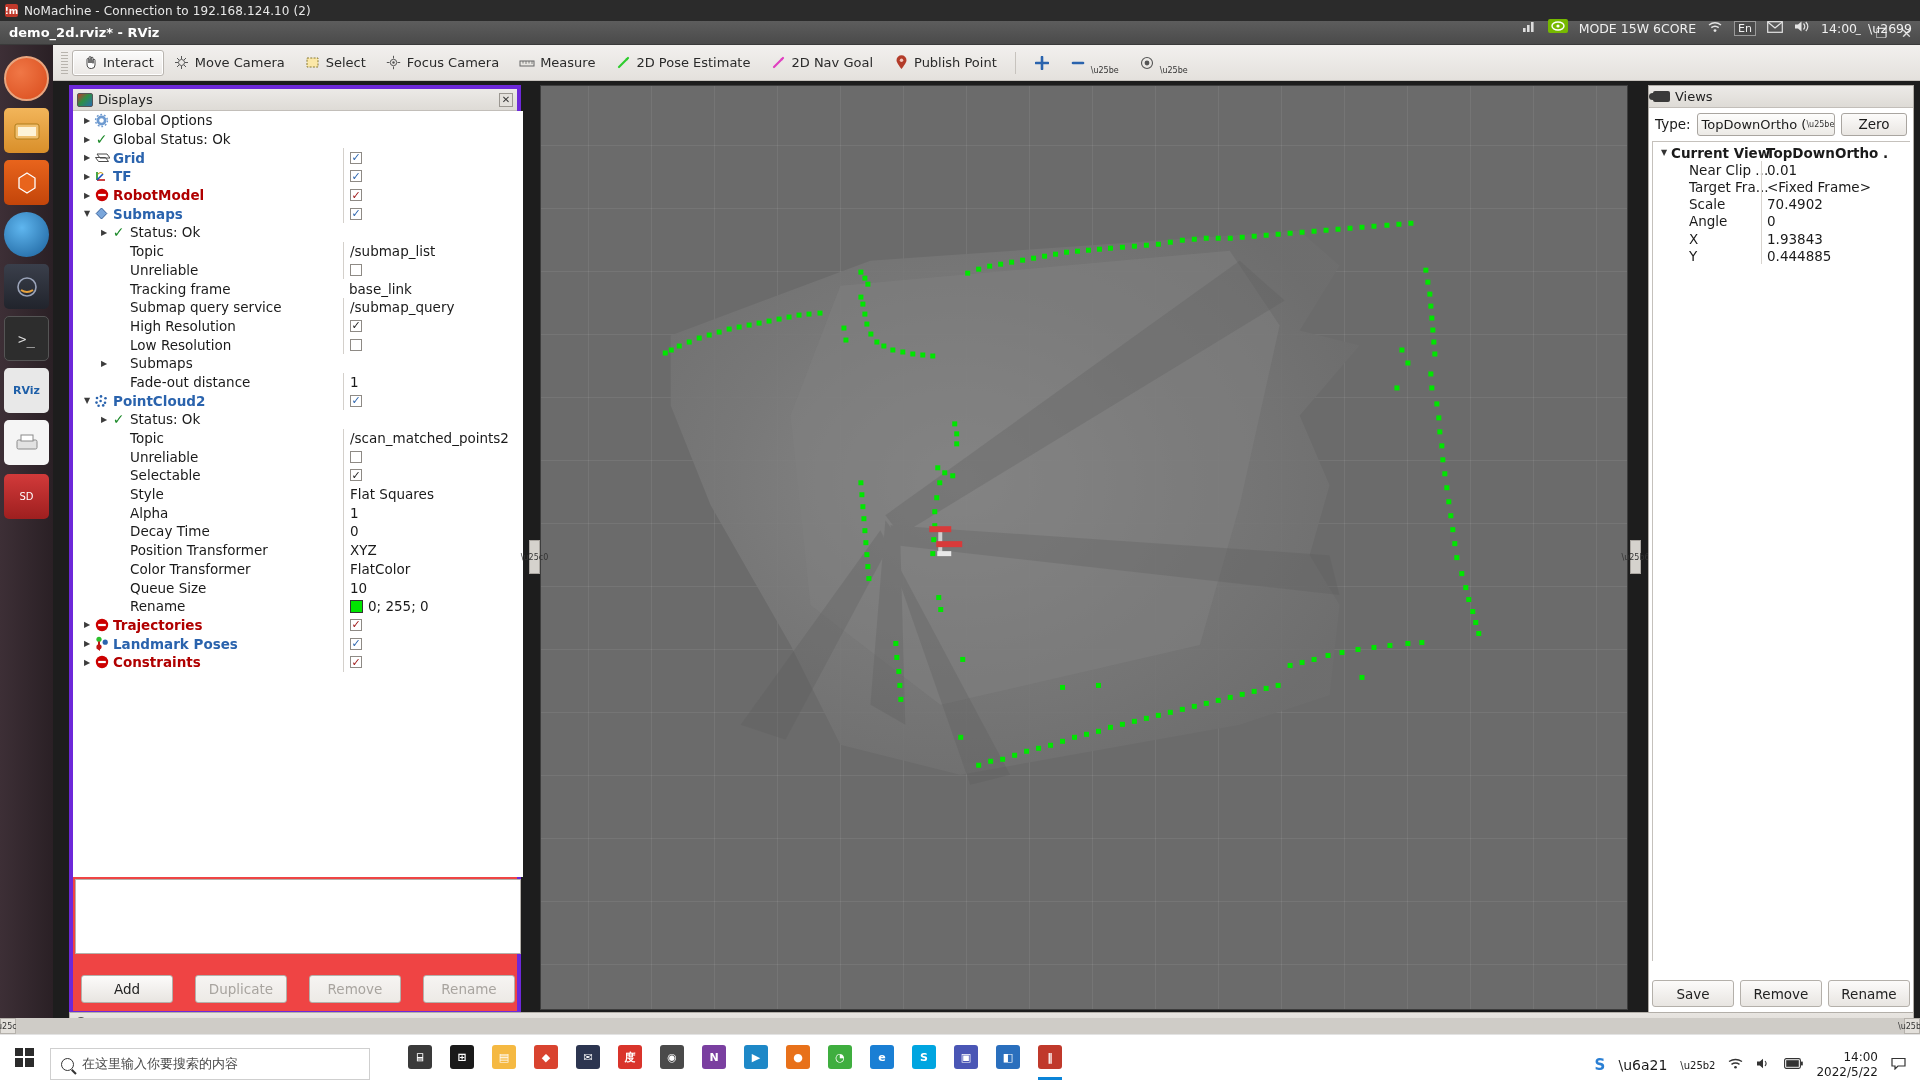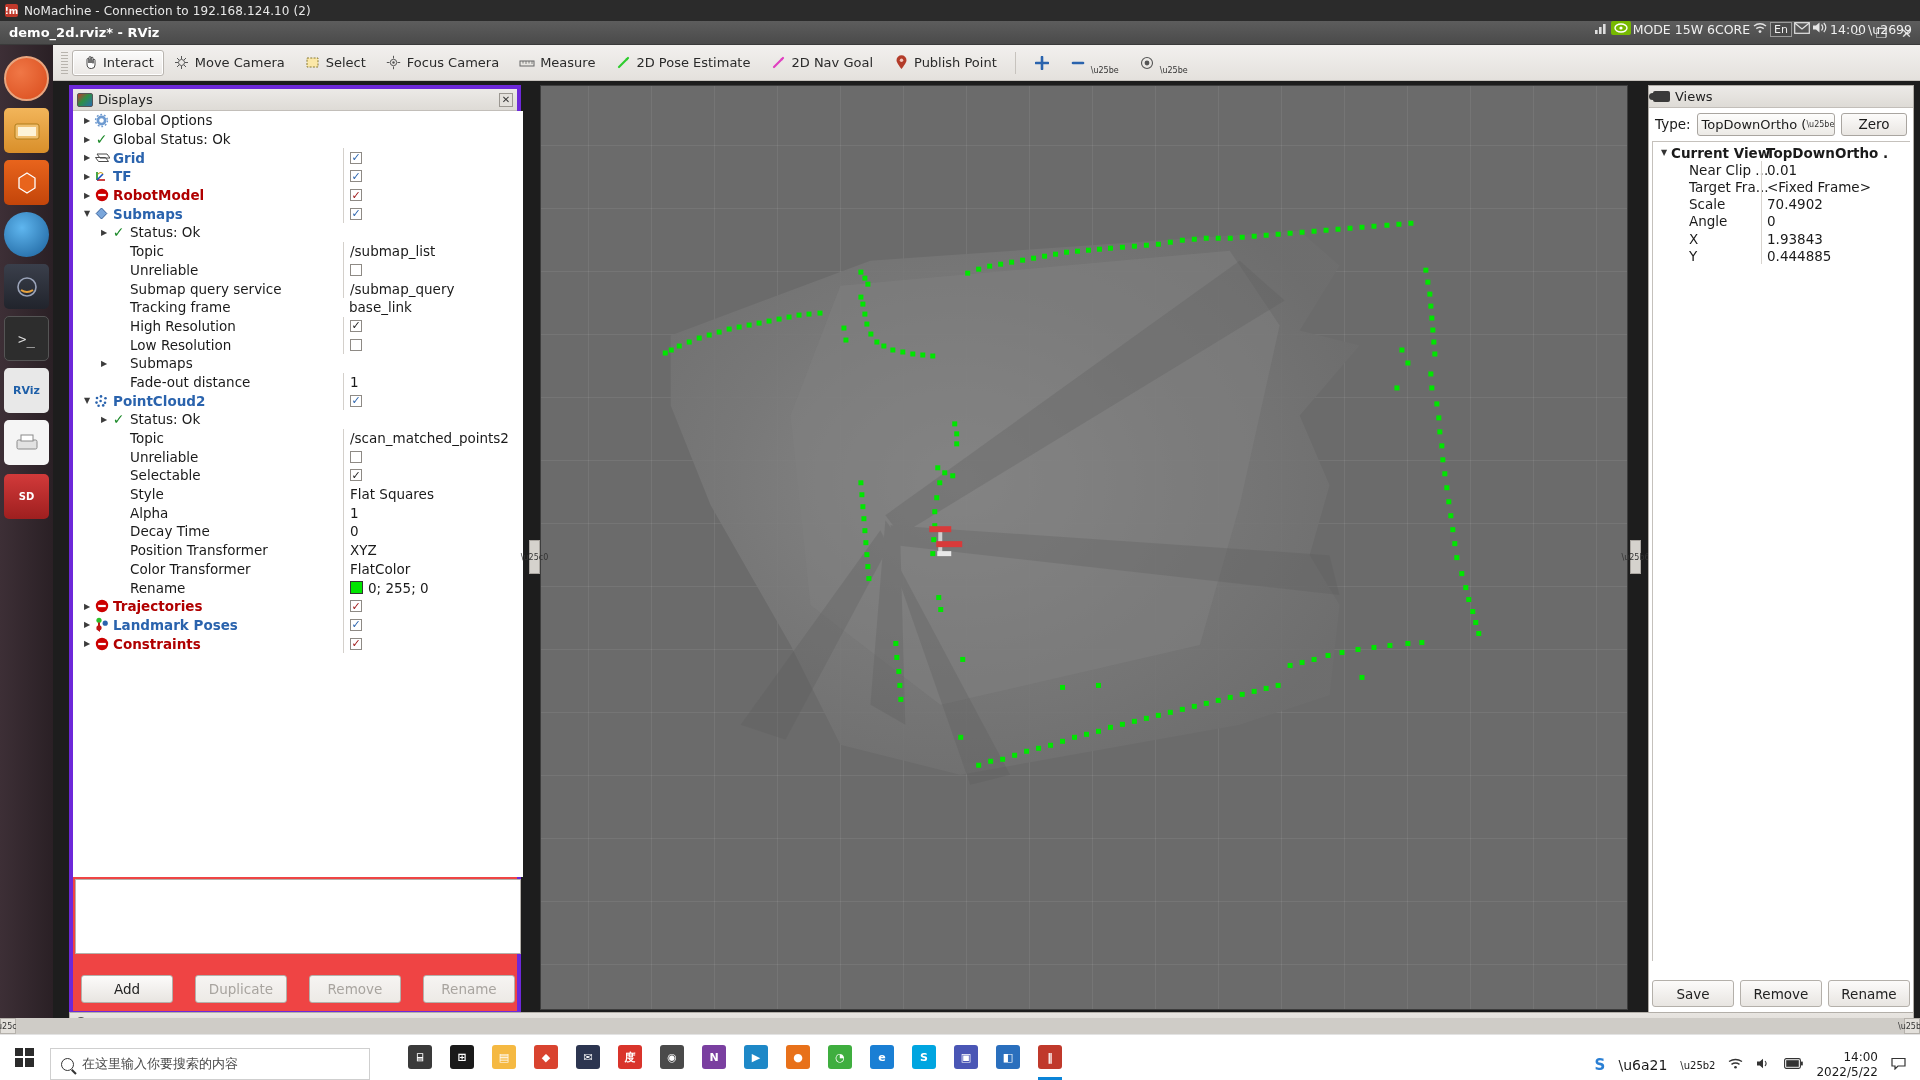--- a/index.html
+++ b/index.html
@@ -55,21 +55,21 @@
   .li-ubuntu{background:radial-gradient(circle at 35% 35%,#f07746,#d94c1c);border-radius:50%;
     border:2px solid #e8a57f;}
   .li-files{background:linear-gradient(to bottom,#f2b55a,#d98f2a);}
   .li-soft{background:linear-gradient(to bottom,#e8641c,#c3450a);}
   .li-firefox{background:radial-gradient(circle at 40% 35%,#5fb6ef,#1a5f99);border-radius:50%;}
   .li-amazon{background:linear-gradient(to bottom,#3a3f4b,#21242c);}
   .li-term{background:#2d2d2d;border:1px solid #555;color:#ddd;font-family:"DejaVu Sans Mono",monospace;font-size:14px;}
   .li-rviz{background:#e8e8e8;color:#1e5fa8;font-weight:bold;font-size:11px;
     font-family:"DejaVu Sans",sans-serif;}
   .li-store{background:#f5f5f5;}
-  .li-sd{background:linear-gradient(to bottom,#d23a3a,#9e1f1f);color:#fff;font-size:10px;font-weight:bold;margin-top:9px;}
+  .li-sd{background:linear-gradient(to bottom,#d23a3a,#9e1f1f);color:#fff;font-size:10px;font-weight:normal;margin-top:9px;}
 
   
   #rviz-toolbar{
     position:absolute;left:53px;top:45px;width:1867px;height:36px;
     background:linear-gradient(to bottom,#f2f0ee,#e4e1dd);
     border-bottom:1px solid #c5c1bc;
     display:flex;align-items:center;padding-left:8px;
   }
   .tb-grip{width:7px;height:22px;margin-right:4px;
     background:repeating-linear-gradient(to bottom,#b8b4ae 0 1px,transparent 1px 3px);}
@@ -513,32 +513,32 @@
         <span class="ricon"></span>
         <span class="rlabel">Unreliable</span>
         <span class="rvalue">
           <span class="cbox"></span>
         </span>
       </div>
       <div class="row">
         <span style="width: 25px; flex: 0 0 auto;"></span>
         <span class="arrow none"></span>
         <span class="ricon"></span>
-        <span class="rlabel">Submap query service</span>
-        <span class="rvalue">
-          <span>/submap_query</span>
-        </span>
-      </div>
-      <div class="row">
-        <span style="width: 25px; flex: 0 0 auto;"></span>
-        <span class="arrow none"></span>
-        <span class="ricon"></span>
         <span class="rlabel">Tracking frame</span>
         <span class="rvalue novline">
           <span>base_link</span>
+        </span>
+      </div>
+      <div class="row">
+        <span style="width: 25px; flex: 0 0 auto;"></span>
+        <span class="arrow none"></span>
+        <span class="ricon"></span>
+        <span class="rlabel">Submap query service</span>
+        <span class="rvalue">
+          <span>/submap_query</span>
         </span>
       </div>
       <div class="row">
         <span style="width: 25px; flex: 0 0 auto;"></span>
         <span class="arrow none"></span>
         <span class="ricon"></span>
         <span class="rlabel">High Resolution</span>
         <span class="rvalue">
           <span class="cbox">✓</span>
         </span>
@@ -660,20 +660,29 @@
           <span>XYZ</span>
         </span>
       </div>
       <div class="row">
         <span style="width: 25px; flex: 0 0 auto;"></span>
         <span class="arrow none"></span>
         <span class="ricon"></span>
         <span class="rlabel">Color Transformer</span>
         <span class="rvalue">
           <span>FlatColor</span>
+        </span>
+      </div>
+      <div class="row">
+        <span style="width: 25px; flex: 0 0 auto;"></span>
+        <span class="arrow none"></span>
+        <span class="ricon"></span>
+        <span class="rlabel">Queue Size</span>
+        <span class="rvalue">
+          <span>10</span>
         </span>
       </div>
       <div class="row">
         <span style="width: 25px; flex: 0 0 auto;"></span>
         <span class="arrow none"></span>
         <span class="ricon"></span>
         <span class="rlabel">Rename</span>
         <span class="rvalue">
           <span class="swatch" style="background: rgb(0, 230, 0);"></span>
           <span>0; 255; 0</span>
@@ -1010,21 +1019,21 @@
 <div id="time-strip">
   <span class="clock-ic"></span>
   <span>Time</span>
 </div>
 <div id="hscroll">
   <div class="arrowbox">\u25c0</div>
   <div class="track"></div>
   <div class="arrowbox">\u25b6</div>
 </div>
 
-<div style="position:absolute;right:8px;top:22px;height:14px;display:flex;align-items:center;gap:2px;color:#f0f0f0;font-size:12.5px;">
+<div style="position:absolute;right:8px;top:22px;height:14px;display:flex;align-items:flex-end;gap:11px;color:#f0f0f0;font-size:12.5px;">
   <span>
     <svg width="15" height="14" viewBox="0 0 15 14">
         <rect x="1" y="9" width="2.6" height="4" fill="#ddd"></rect>
         <rect x="5" y="6" width="2.6" height="7" fill="#ddd"></rect>
         <rect x="9" y="3" width="2.6" height="10" fill="#ddd"></rect>
       </svg>
   </span>
   <span>
     <svg width="20" height="14" viewBox="0 0 20 14">
         <rect width="20" height="14" fill="#76b900" rx="2"></rect>

